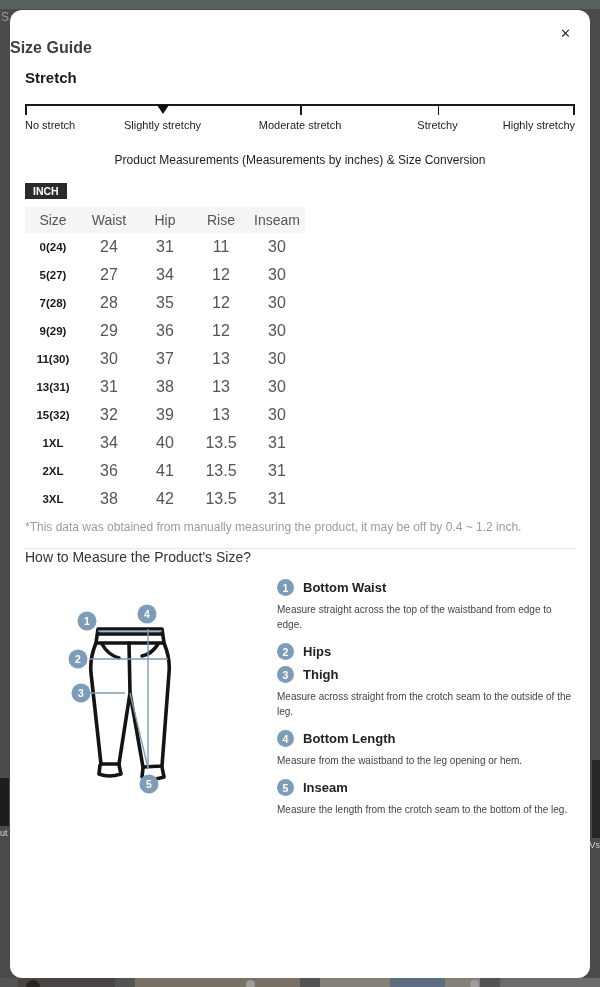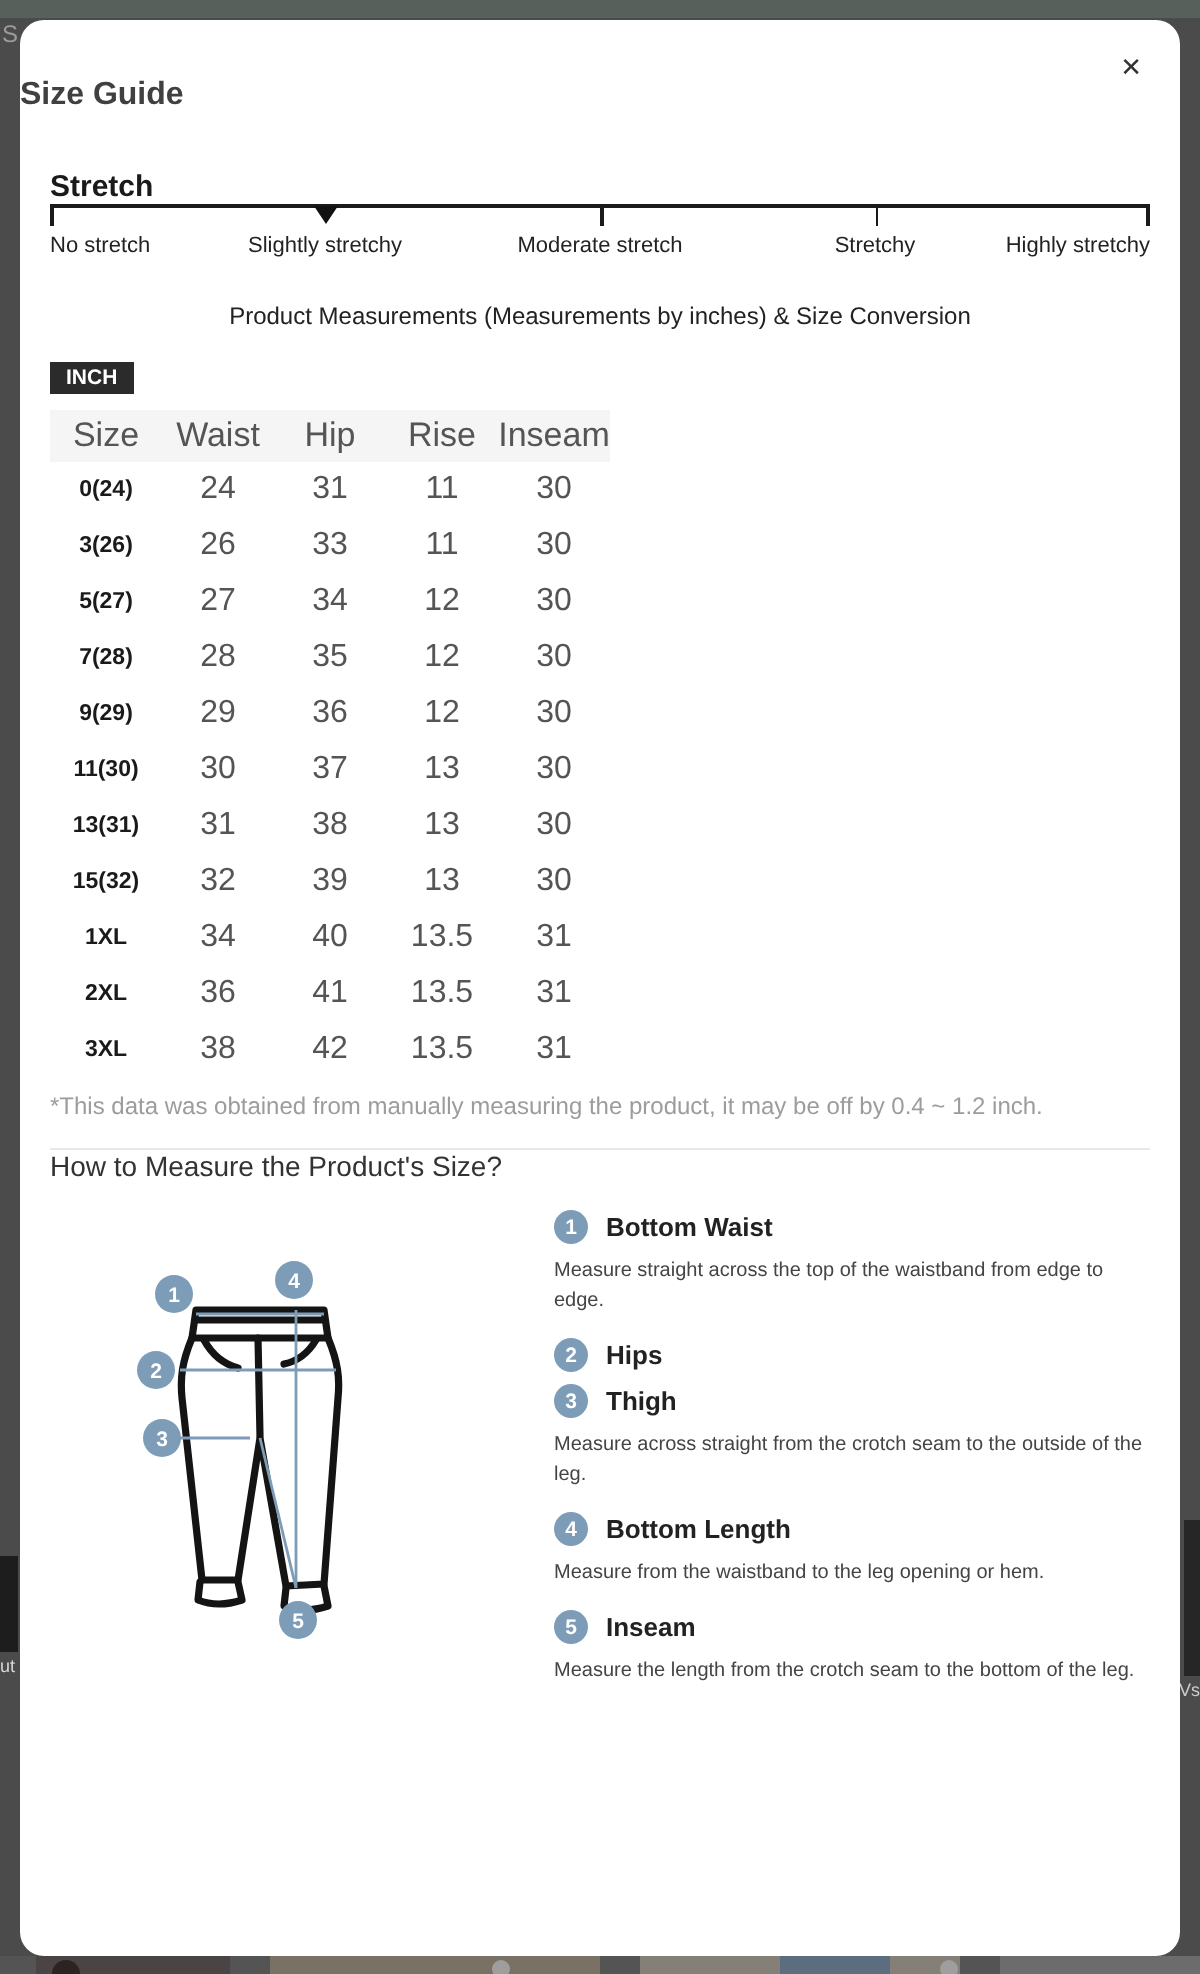--- a/index.html
+++ b/index.html
@@ -34,23 +34,23 @@
     position:absolute; left:10px; top:10px; width:580px; height:968px;
     background:#ffffff; border-radius:12px; z-index:2; overflow:hidden;
   }
   .close-btn {
     position:absolute; top:13px; right:15px; border:0; background:none;
     font-size:13px; color:#333; cursor:pointer; line-height:1; padding:4px;
   }
   .modal-title { margin-top:29px; text-align:left; font-size:16px; font-weight:bold; color:#404040; }
   .content { padding:0 15px; }
 
-  .stretch-heading { margin-top:28px; font-size:15px; font-weight:bold; color:#1a1a1a; }
-
-  .stretch-scale { margin-top:0; }
+  .stretch-heading { margin-top:12px; font-size:15px; font-weight:bold; color:#1a1a1a; }
+
+  .stretch-scale { margin-top:18px; }
   .s-bar { position:relative; height:9px; border-top:2px solid #1a1a1a; }
   .tick { position:absolute; top:0; width:1.5px; height:9px; background:#1a1a1a; }
   .tick.end { width:2px; }
   .t0 { left:0; } .t50 { left:50%; } .t75 { left:75%; } .t100 { right:0; }
   .s-marker {
     position:absolute; left:25%; top:-1px; transform:translateX(-50%);
     width:0; height:0;
     border-left:6px solid transparent; border-right:6px solid transparent;
     border-top:9px solid #111;
   }
@@ -64,21 +64,21 @@
 
   .pm-subtitle { margin-top:20px; text-align:center; font-size:12px; color:#222; }
 
   .unit-tab {
     display:inline-block; margin-top:16px; background:#2b2b2b; color:#fff;
     font-size:10.5px; font-weight:bold; padding:2px 8px; cursor:pointer;
   }
 
   table.size-table { margin-top:8px; border-collapse:collapse; width:280px; table-layout:fixed; }
   .size-table th {
-    background:#f5f5f5; height:26px; font-weight:normal; font-size:17px; color:#555; text-align:center;
+    background:#f5f5f5; height:26px; font-weight:normal; font-size:14px; color:#555; text-align:center;
   }
   .size-table td { height:28px; text-align:center; font-size:16px; color:#555; }
   .size-table td.size-cell { font-weight:bold; color:#1a1a1a; font-size:11.5px; }
 
   .footnote { margin-top:7px; font-size:12px; color:#9c9c9c; }
   .divider { margin-top:14px; border:0; border-top:1px solid #e8e8e8; }
   .measure-heading { font-size:14px; font-weight:normal; color:#333; }
 
   .measure-section { display:flex; margin-top:8px; }
   .diagram { width:252px; flex:0 0 252px; padding-left:10px; padding-top:2px; }
@@ -154,27 +154,20 @@
       </thead>
       <tbody>
         <tr>
           <td class="size-cell">0(24)</td>
           <td>24</td>
           <td>31</td>
           <td>11</td>
           <td>30</td>
         </tr>
         <tr>
-          <td class="size-cell">3(26)</td>
-          <td>26</td>
-          <td>33</td>
-          <td>11</td>
-          <td>30</td>
-        </tr>
-        <tr>
           <td class="size-cell">5(27)</td>
           <td>27</td>
           <td>34</td>
           <td>12</td>
           <td>30</td>
         </tr>
         <tr>
           <td class="size-cell">7(28)</td>
           <td>28</td>
           <td>35</td>

